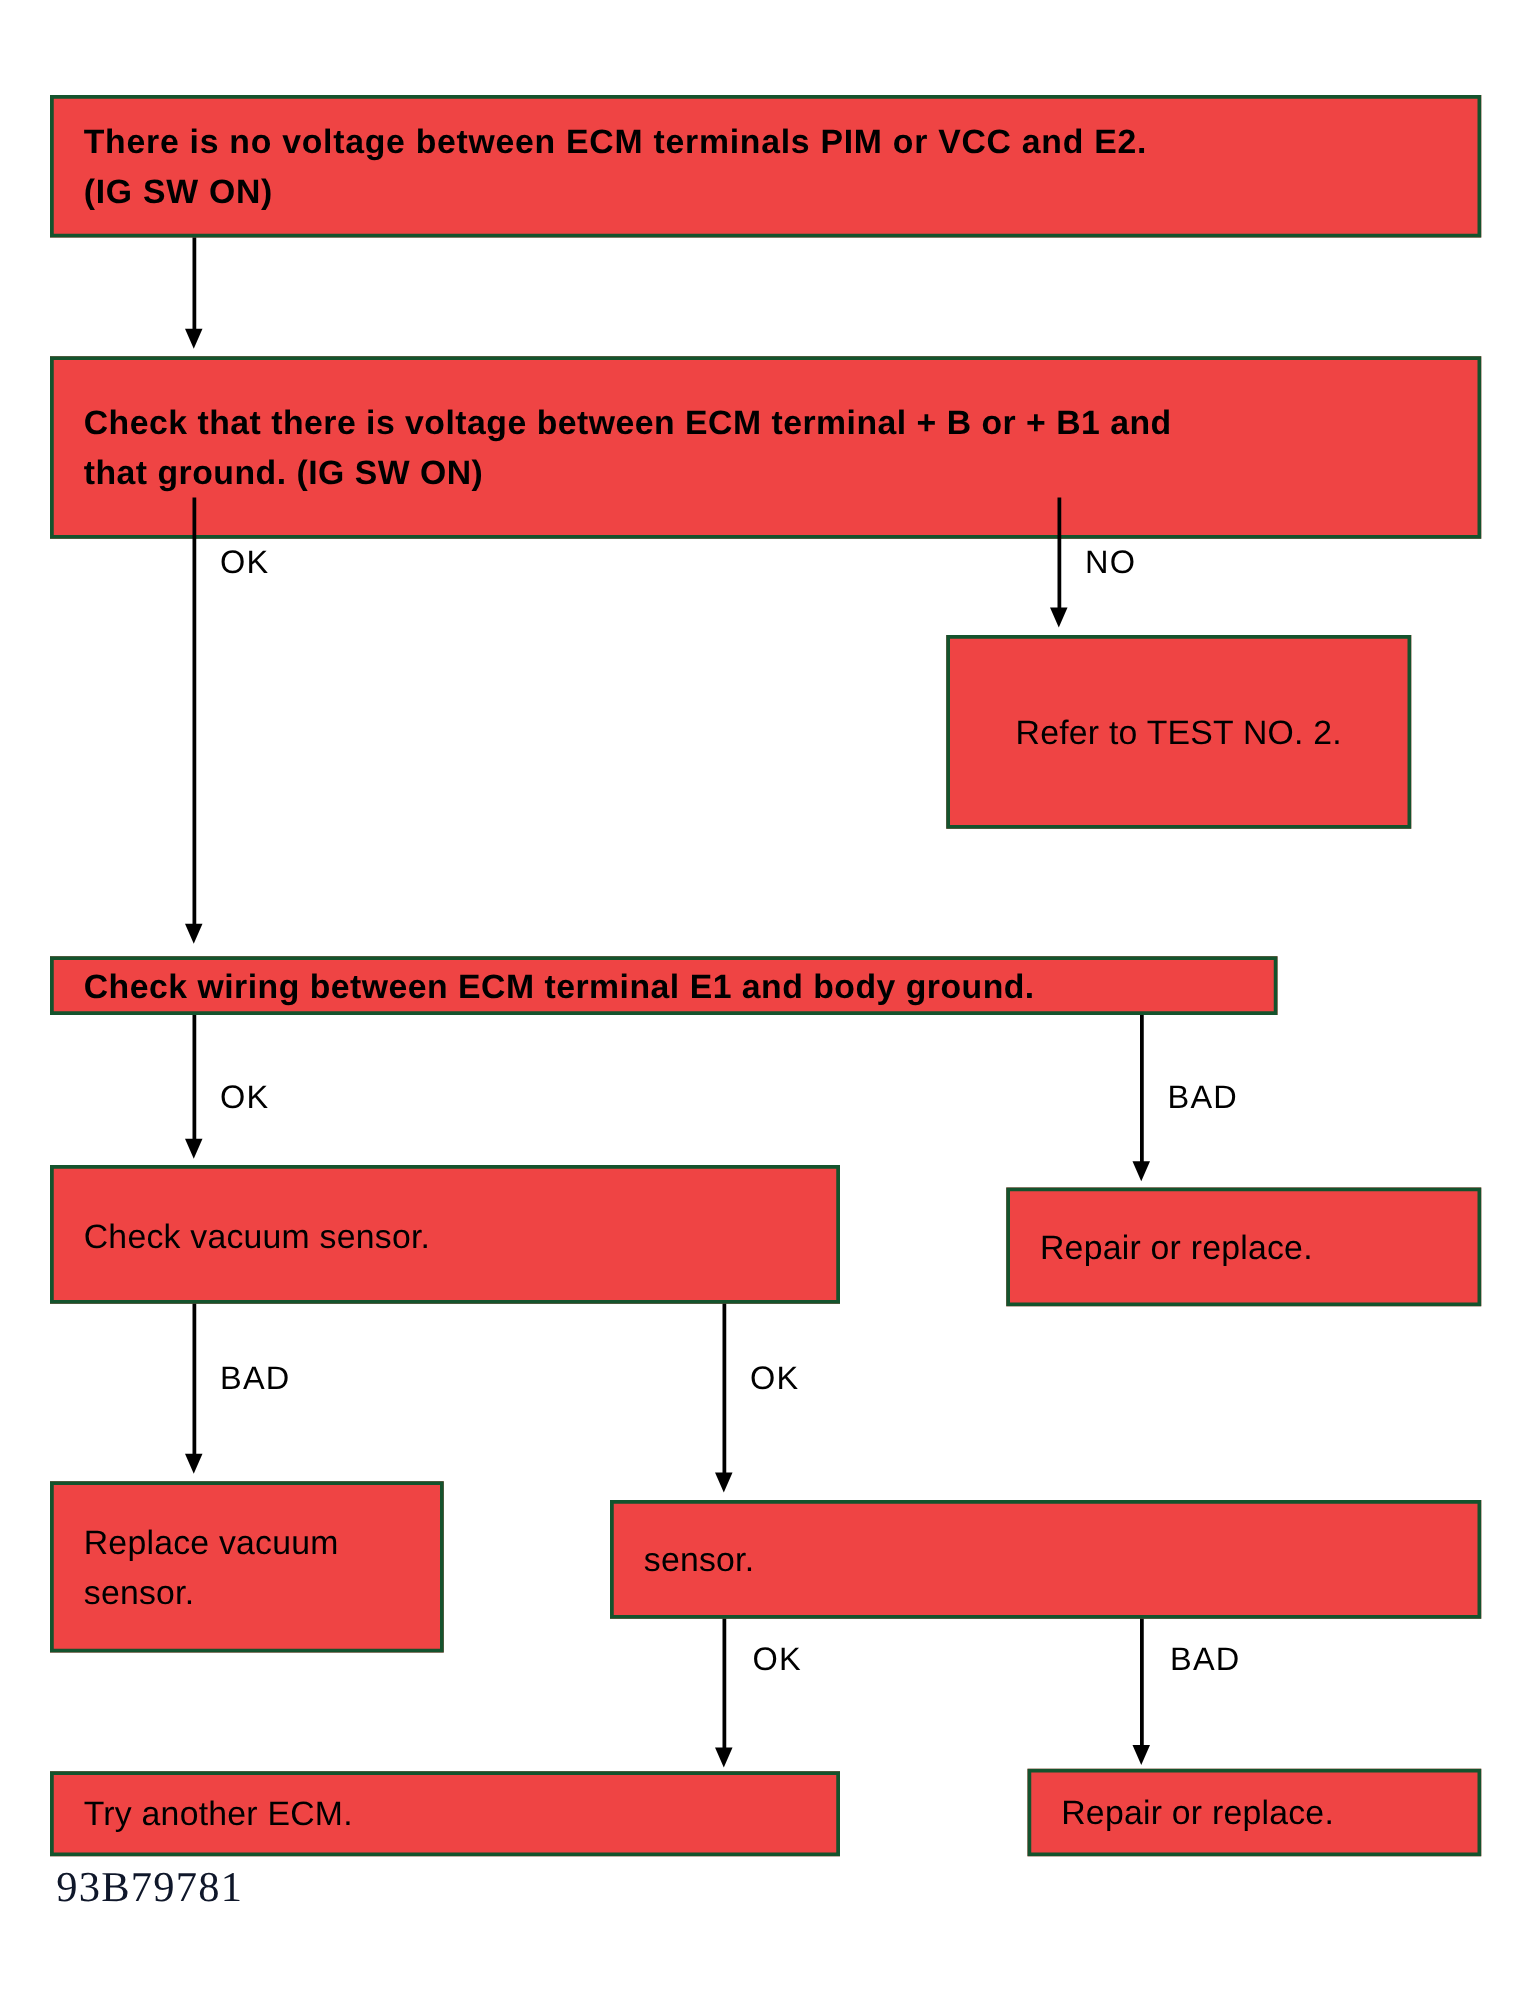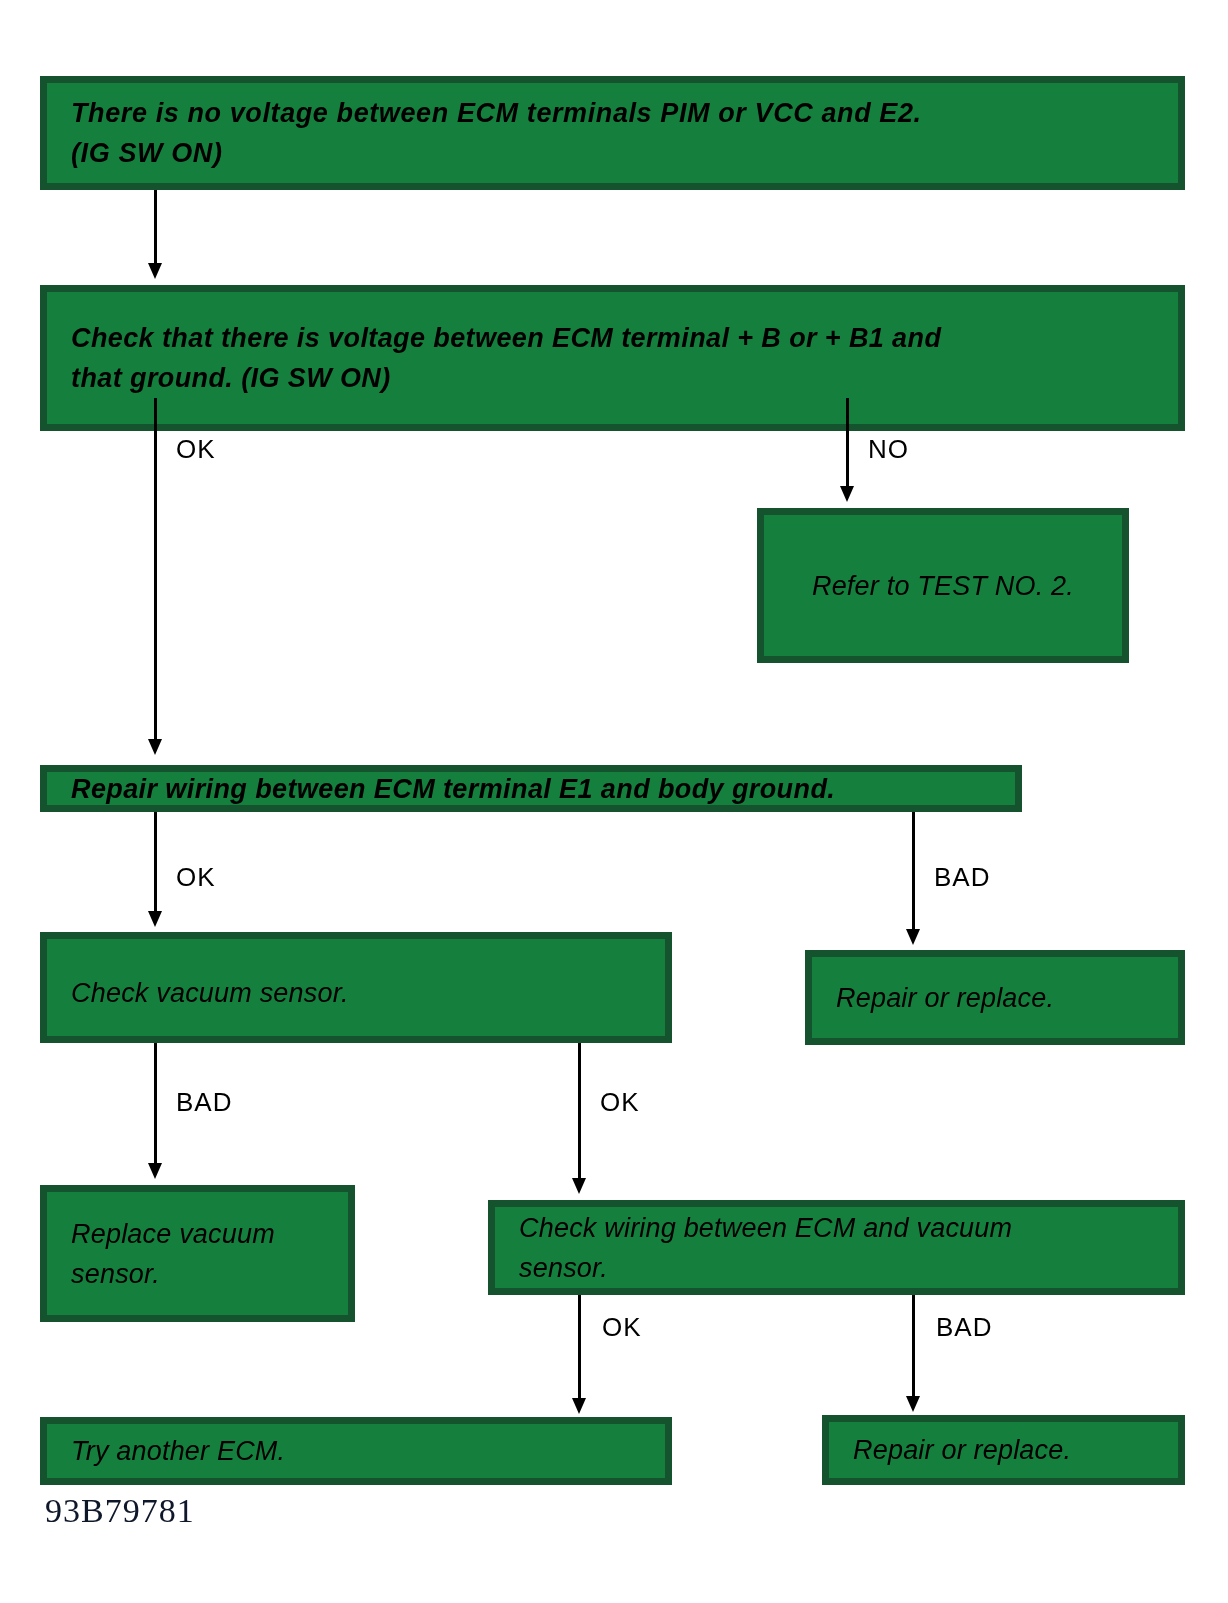--- a/index.html
+++ b/index.html
@@ -1,20 +1,20 @@
 <!DOCTYPE html>
 <html><head>
 <meta charset="utf-8">
 <style>
   html,body{margin:0;padding:0;background:#fff;}
   body{width:1228px;height:1603px;position:relative;
        font-family:"Liberation Sans","DejaVu Sans",sans-serif;color:#000;overflow:hidden;}
   #stage{position:absolute;left:0;top:0;width:1228px;height:1603px;}
 
-  .box{position:absolute;border:7px solid #14532d;background:#15803d;box-sizing:border-box;font-style:italic;}
+  .box{position:absolute;border:3px solid #14532d;background:#ef4444;box-sizing:border-box;}
   .box .txt{position:absolute;left:24px;right:10px;top:50%;transform:translateY(-50%);
             font-size:27px;line-height:40px;letter-spacing:.2px;}
   .box.center .txt{left:0;right:0;text-align:center;}
   .light{font-weight:normal;letter-spacing:1.1px;}
   .b1 .txt{font-weight:bold;letter-spacing:.6px;}
   .b2 .txt{font-weight:bold;letter-spacing:.4px;}
 
   
   .vline{position:absolute;width:3px;background:#000;}
   .arrow{position:absolute;width:0;height:0;border-left:7px solid transparent;
@@ -55,21 +55,21 @@
   <div class="elabel" style="left:868px;top:434px;">NO</div>
 
   <div class="box center" style="left:757px;top:508px;width:372px;height:155px;">
     <div class="txt light">
       <div>Refer to TEST NO. 2.</div>
     </div>
   </div>
 
   <div class="box b2" style="left:40px;top:765px;width:982px;height:47px;">
     <div class="txt">
-      <div>Repair wiring between ECM terminal E1 and body ground.</div>
+      <div>Check wiring between ECM terminal E1 and body ground.</div>
     </div>
   </div>
 
   <div class="vline" style="left:154px;top:812px;height:104px;"></div>
   <div class="arrow" style="left:148px;top:911px;"></div>
   <div class="elabel" style="left:176px;top:862px;">OK</div>
 
   <div class="vline" style="left:912px;top:812px;height:122px;"></div>
   <div class="arrow" style="left:906px;top:929px;"></div>
   <div class="elabel" style="left:934px;top:862px;">BAD</div>
@@ -96,21 +96,20 @@
 
   <div class="box" style="left:40px;top:1185px;width:315px;height:137px;">
     <div class="txt">
       <div>Replace vacuum</div>
       <div>sensor.</div>
     </div>
   </div>
 
   <div class="box" style="left:488px;top:1200px;width:697px;height:95px;">
     <div class="txt">
-      <div>Check wiring between ECM and vacuum</div>
       <div>sensor.</div>
     </div>
   </div>
 
   <div class="vline" style="left:578px;top:1295px;height:108px;"></div>
   <div class="arrow" style="left:572px;top:1398px;"></div>
   <div class="elabel" style="left:602px;top:1312px;">OK</div>
 
   <div class="vline" style="left:912px;top:1295px;height:106px;"></div>
   <div class="arrow" style="left:906px;top:1396px;"></div>

